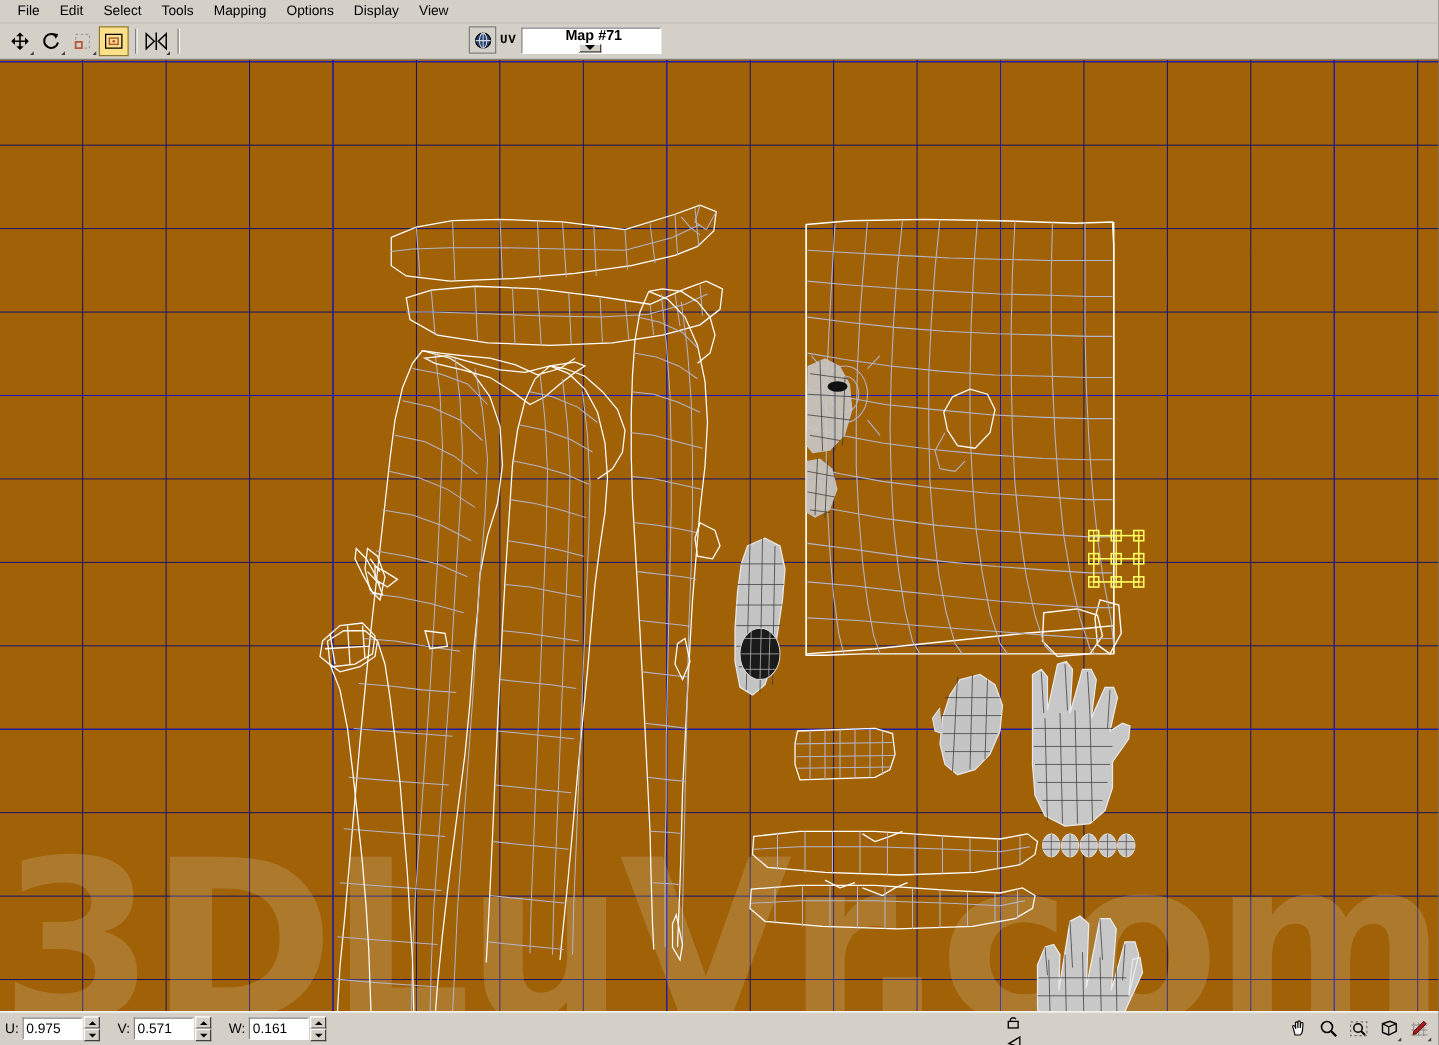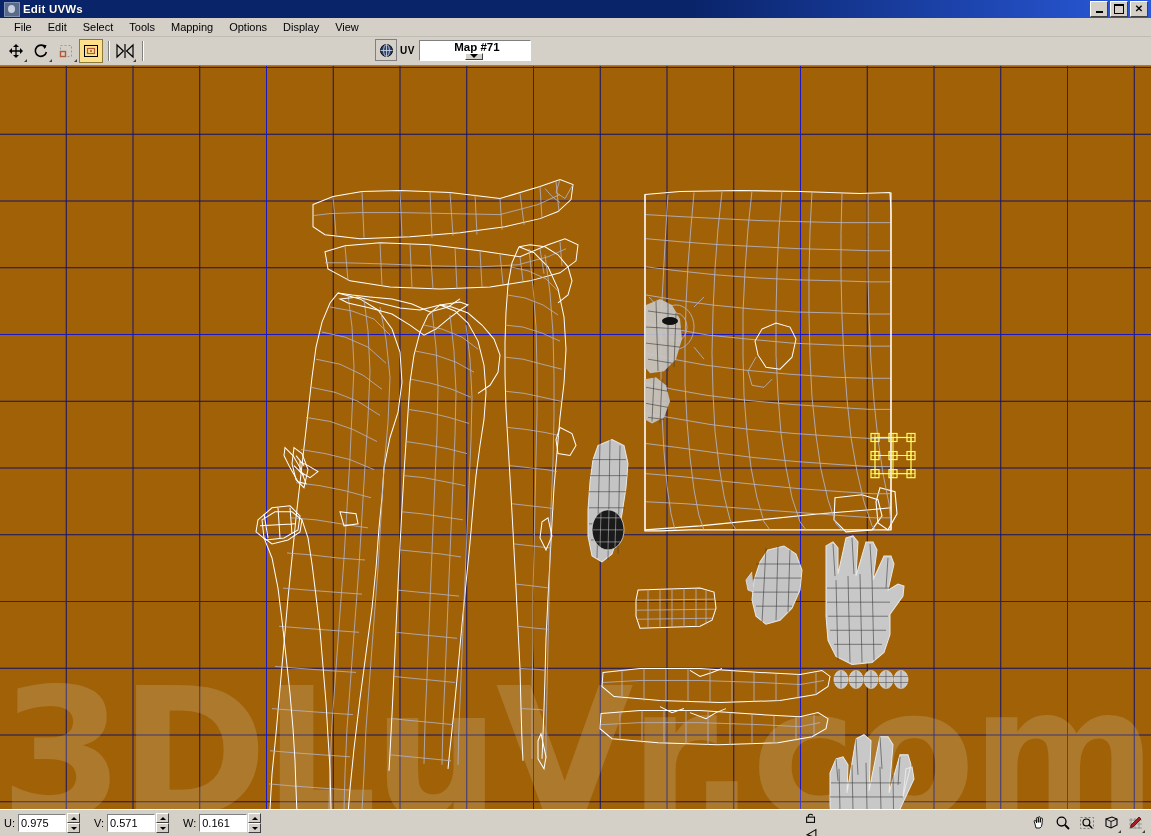--- a/index.html
+++ b/index.html
@@ -42,21 +42,21 @@
   .tool.active{background:#ffe08a;border-color:#8a7a3a;}
   .tool svg{display:block;}
   .tool .corner{position:absolute;right:0;bottom:0;width:0;height:0;
        border-left:3px solid transparent;border-bottom:3px solid #404040;}
   .tsep{width:1px;height:20px;background:#808080;margin:0 4px;
        box-shadow:1px 0 0 #fff;}
 
   .map-group{position:absolute;left:375px;top:2px;display:flex;align-items:center;}
   .map-icon{width:20px;height:20px;border:1px solid #808080;background:#d4d0c8;
        display:flex;align-items:center;justify-content:center;margin-right:3px;}
-  .uv-label{font-size:10px;font-weight:bold;color:#000;margin-right:4px;letter-spacing:.5px;}
+  .uv-label{font-size:10px;font-weight:bold;color:#000;margin-right:4px;letter-spacing:.5px;font-family:Liberation Mono, monospace;}
   .map-combo{width:110px;height:19px;background:#fff;
        border:1px solid;border-color:#808080 #fff #fff #808080;
        display:flex;align-items:center;position:relative;flex-direction:column;}
   .map-combo .val{flex:1;padding-left:4px;font-size:11.5px;font-weight:bold;color:#000;}
   .combo-arrow{width:16px;height:15px;margin-right:2px;background:#d4d0c8;
        border:1px solid;border-color:#fff #404040 #404040 #fff;
        display:flex;align-items:center;justify-content:center;}
   .combo-arrow b{display:block;width:0;height:0;border-left:4px solid transparent;
        border-right:4px solid transparent;border-top:4px solid #000;}
 
@@ -110,35 +110,20 @@
        display:flex;align-items:center;justify-content:center;}
   .ids-combo .arw b{display:block;width:0;height:0;border-left:3px solid transparent;
        border-right:3px solid transparent;border-top:3px solid #000;}
   .ssep{width:1px;height:18px;background:#808080;margin:0 4px;box-shadow:1px 0 0 #fff;}
 </style>
 </head>
 <body>
 
 <div class="app">
 
-  <div class="titlebar">
-    <div class="title-icon"></div>
-    <div class="title-text">Edit UVWs</div>
-    <div class="title-btns">
-      <div class="tbtn min">
-          <i></i>
-        </div>
-      <div class="tbtn max">
-          <i></i>
-        </div>
-      <div class="tbtn close">
-          <i>✕</i>
-        </div>
-    </div>
-  </div>
 
   <div class="menubar">
     <div class="menu-item">File</div>
     <div class="menu-item">Edit</div>
     <div class="menu-item">Select</div>
     <div class="menu-item">Tools</div>
     <div class="menu-item">Mapping</div>
     <div class="menu-item">Options</div>
     <div class="menu-item">Display</div>
     <div class="menu-item">View</div>

